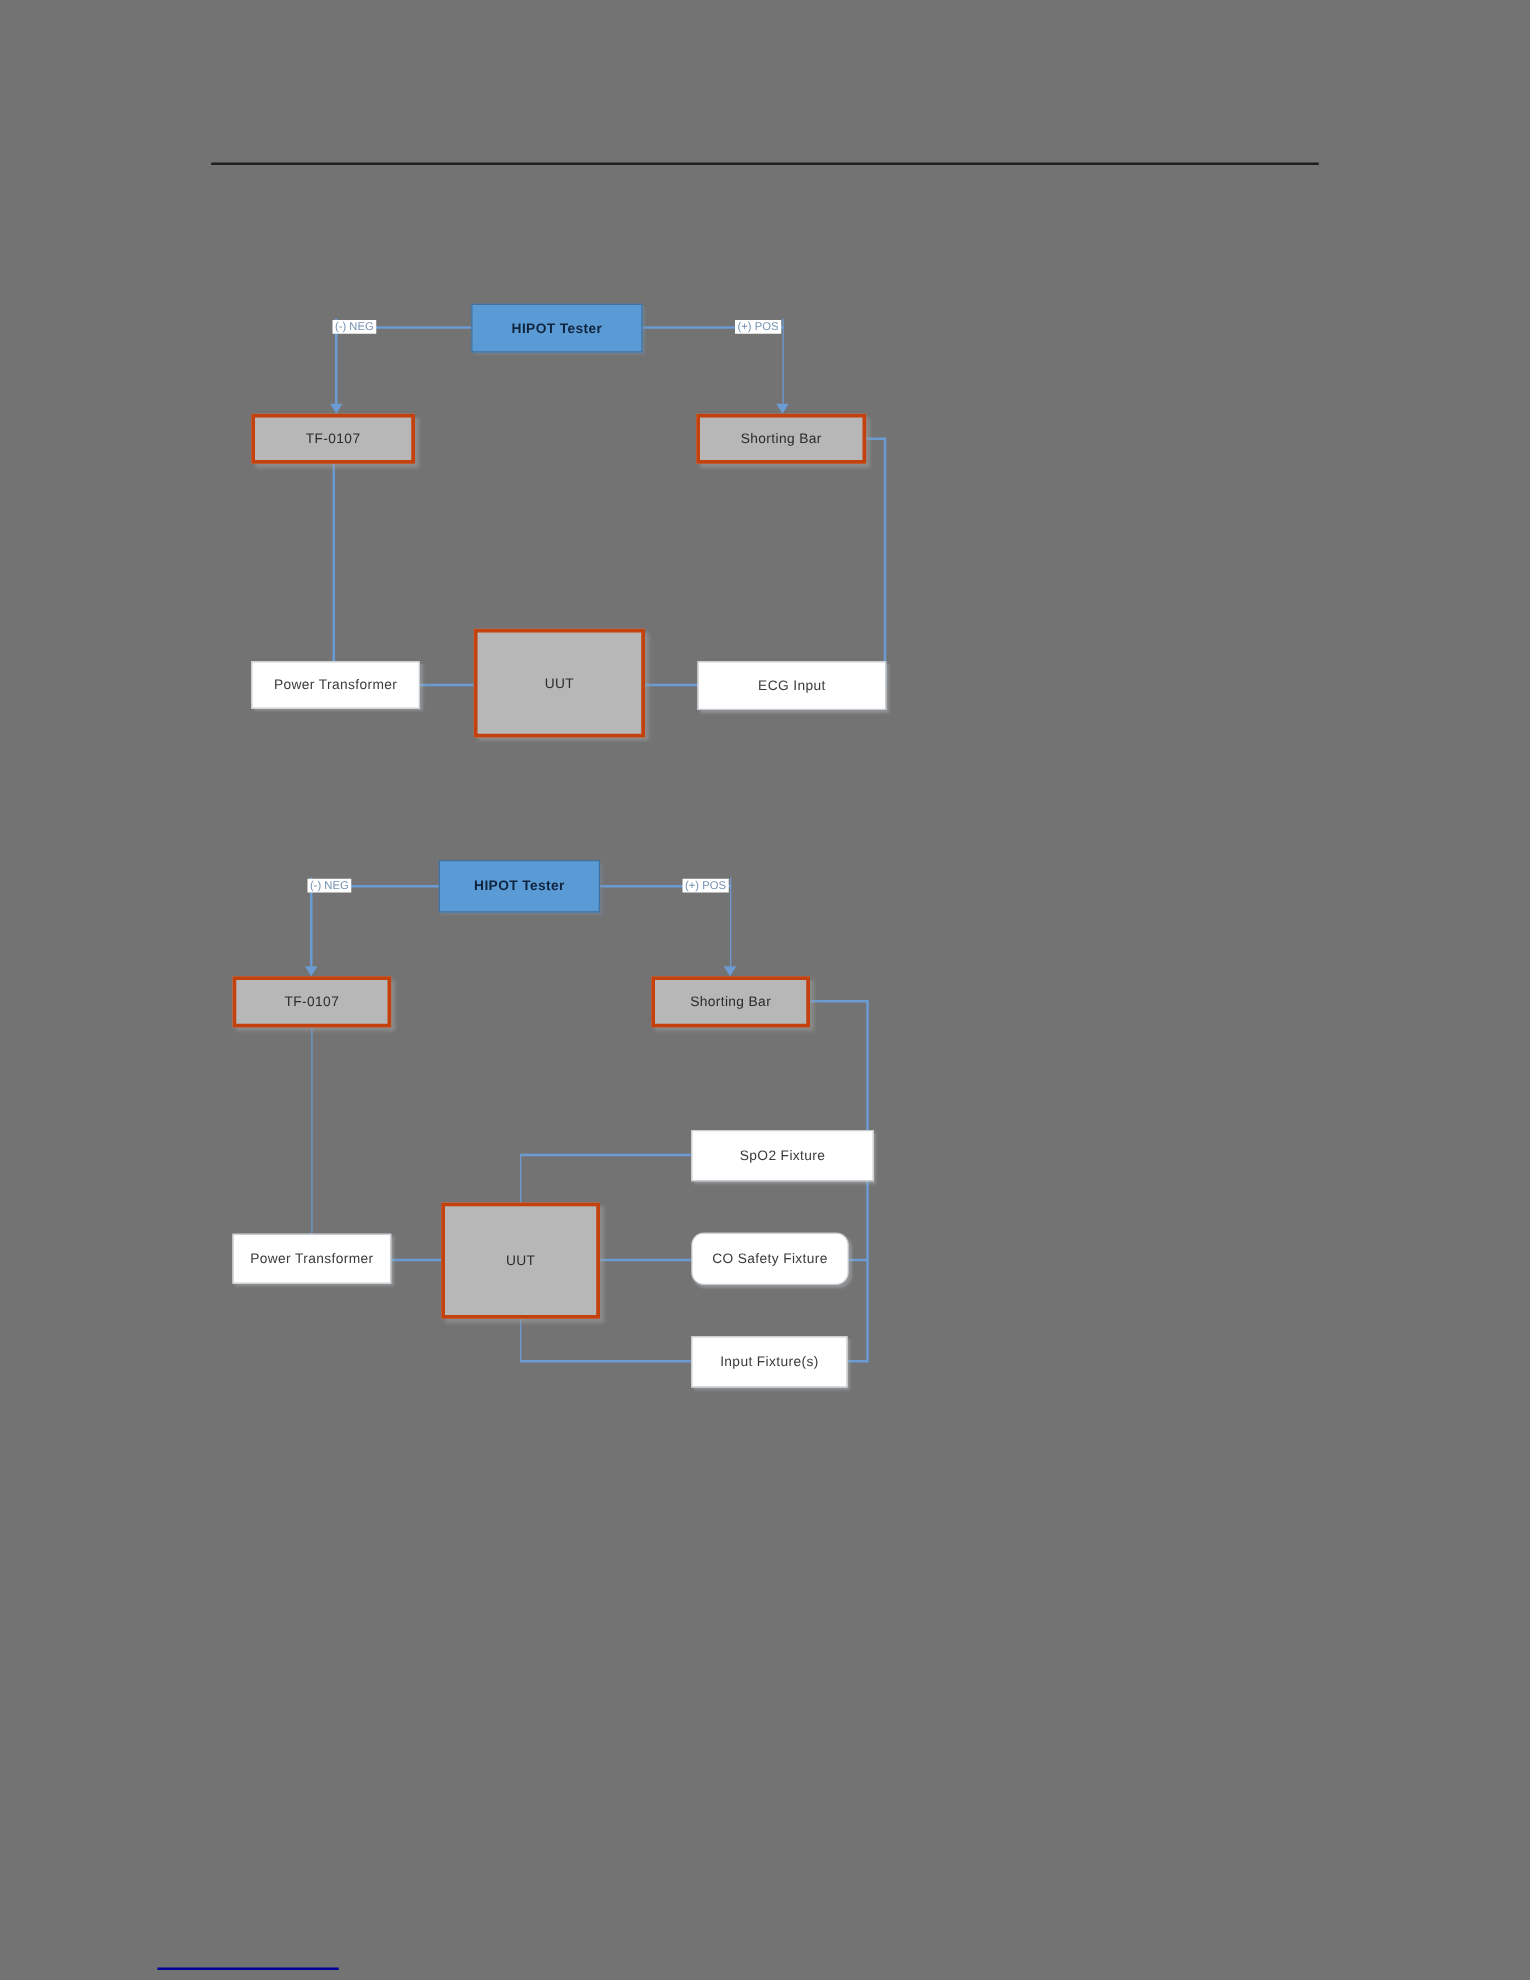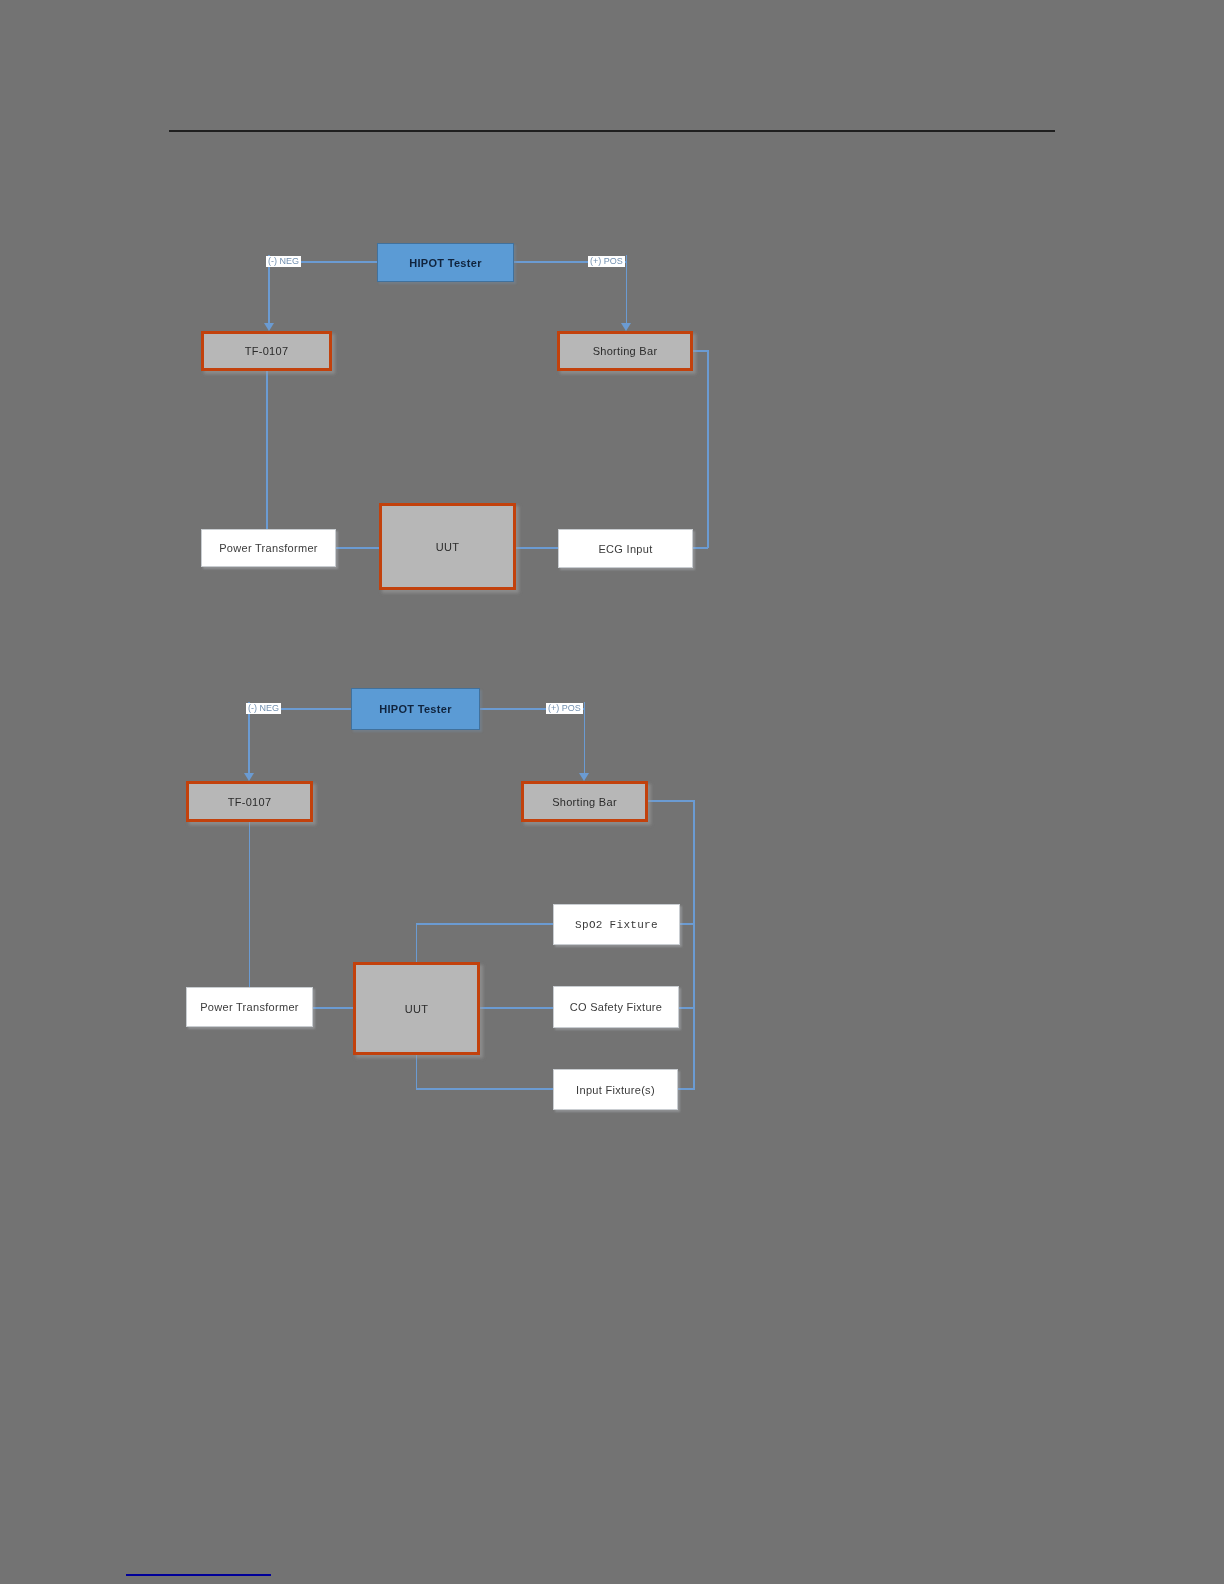--- a/index.html
+++ b/index.html
@@ -82,21 +82,21 @@
     <div class="hline" style="left:693px; top:547px; width:15px;"></div>
 
     <div class="term-label" style="left:266px; top:256px;">(-) NEG</div>
     <div class="term-label" style="left:588px; top:256px;">(+) POS</div>
 
     <div class="node node-blue" style="left:377px; top:243px; width:137px; height:39px;">HIPOT Tester</div>
     <div class="node node-gray" style="left:201px; top:331px; width:131px; height:40px;">TF-0107</div>
     <div class="node node-gray" style="left:557px; top:331px; width:136px; height:40px;">Shorting Bar</div>
     <div class="node node-white" style="left:201px; top:529px; width:135px; height:38px;">Power Transformer</div>
     <div class="node node-gray" style="left:379px; top:503px; width:137px; height:87px;">UUT</div>
-    <div class="node node-white" style="left:558px; top:529px; width:135px; height:39px;">ECG Input</div>
+    <div class="node node-white" style="left:558px; top:529px; width:151px; height:39px;">ECG Input</div>
   </div>
 
   <div>
 
     <div class="hline" style="left:249px; top:708px; width:102px;"></div>
     <div class="vline" style="left:248px; top:702px; height:71px;"></div>
     <div class="arrow-down" style="left:244px; top:773px;"></div>
 
     <div class="hline" style="left:480px; top:708px; width:105px;"></div>
     <div class="vline" style="left:583.5px; top:702px; height:71px;"></div>
@@ -120,20 +120,20 @@
     <div class="hline" style="left:678px; top:1088px; width:16px;"></div>
 
     <div class="term-label" style="left:246px; top:703px;">(-) NEG</div>
     <div class="term-label" style="left:546px; top:703px;">(+) POS</div>
 
     <div class="node node-blue" style="left:351px; top:688px; width:129px; height:42px;">HIPOT Tester</div>
     <div class="node node-gray" style="left:186px; top:781px; width:127px; height:41px;">TF-0107</div>
     <div class="node node-gray" style="left:521px; top:781px; width:127px; height:41px;">Shorting Bar</div>
     <div class="node node-white" style="left:186px; top:987px; width:127px; height:40px;">Power Transformer</div>
     <div class="node node-gray" style="left:353px; top:962px; width:127px; height:93px;">UUT</div>
-    <div class="node node-white" style="left:553px; top:904px; width:127px; height:41px;font-family:Liberation Mono, monospace;">SpO2 Fixture</div>
-    <div class="node node-white" style="left:553px; top:986px; width:126px; height:42px;">CO Safety Fixture</div>
+    <div class="node node-white" style="left:553px; top:904px; width:146px; height:41px;">SpO2 Fixture</div>
+    <div class="node node-white" style="left:553px; top:986px; width:126px; height:42px;border-radius:10px;">CO Safety Fixture</div>
     <div class="node node-white" style="left:553px; top:1069px; width:125px; height:41px;">Input Fixture(s)</div>
   </div>
 
   <div class="rule" style="left:126px; top:1574px; width:145px; height:2px; background:var(--footer-line,#000099);"></div>
 
 </div>
 
 </body></html>

